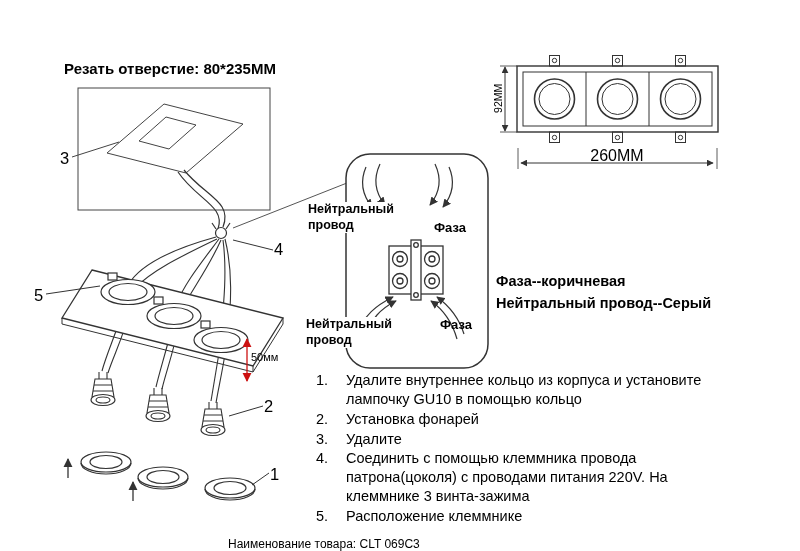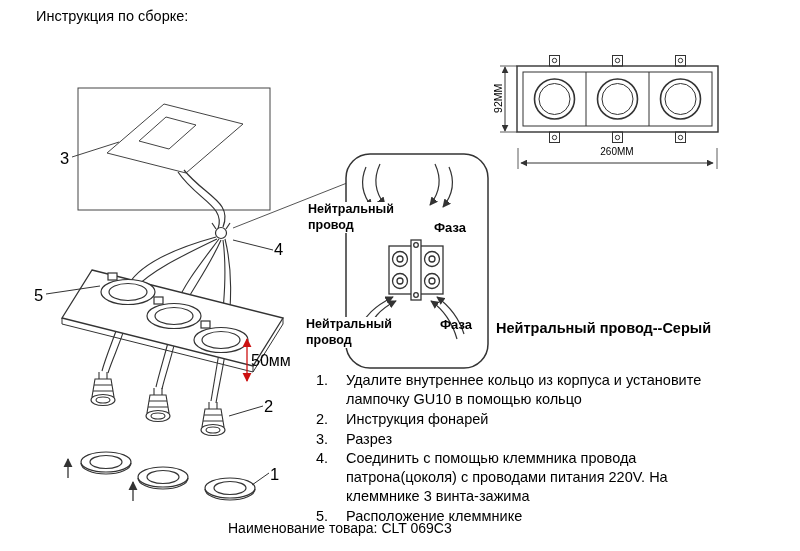--- a/index.html
+++ b/index.html
@@ -9,35 +9,35 @@
   .t{position:absolute;z-index:2;white-space:nowrap;line-height:1.2;}
   .wrapt{white-space:normal;}
   .title{left:36px;top:8px;font-size:14.5px;}
   .cutlabel{left:64px;top:60px;font-size:15px;font-weight:bold;}
   .pn{font-size:16.5px;}
   .pn1{left:270px;top:465px;}
   .pn2{left:264px;top:397px;}
   .pn3{left:60px;top:149px;}
   .pn4{left:274px;top:240px;}
   .pn5{left:34px;top:286px;}
-  .d50{left:251px;top:351px;font-size:16px;}
+  .d50{left:251px;top:351px;font-size:11px;}
   .neut-top{left:308px;top:202px;width:100px;font-size:12.5px;font-weight:bold;background:#fff;line-height:1.25;}
   .neut-bot{left:306px;top:317px;width:100px;font-size:12.5px;font-weight:bold;background:#fff;line-height:1.25;}
   .ph-top{left:434px;top:220px;font-size:13px;font-weight:bold;}
   .ph-bot{left:440px;top:317px;font-size:13px;font-weight:bold;}
   .leg1{left:496px;top:273px;font-size:14.5px;font-weight:bold;}
-  .leg2{left:496px;top:295px;font-size:14.5px;font-weight:bold;margin-top:25px;}
+  .leg2{left:496px;top:295px;font-size:14.5px;font-weight:bold;}
   .d92{left:480px;top:92px;width:36px;text-align:center;font-size:10.5px;
        transform:rotate(-90deg);transform-origin:50% 50%;}
-  .d260{left:557px;top:146px;width:120px;text-align:center;font-size:10px;}
+  .d260{left:557px;top:146px;width:120px;text-align:center;font-size:16px;}
   .steps{position:absolute;left:316px;top:371px;width:414px;z-index:2;font-size:14.5px;line-height:1.3;}
   .step{display:flex;margin-bottom:1px;}
   .sn{width:30px;flex:0 0 30px;}
   .st{width:382px;}
-  .product{left:228px;top:520px;font-size:14px;}
+  .product{left:228px;top:537px;font-size:12px;}
 </style>
 </head>
 <body>
 
 <div class="page">
 
   <svg class="lineart" width="800" height="551" viewBox="0 0 800 551">
     <defs>
       <marker id="arrB" viewBox="0 0 10 10" refX="9" refY="5" markerWidth="7" markerHeight="7" orient="auto-start-reverse">
         <path d="M0,0 L10,5 L0,10 z" fill="#333"></path>
@@ -206,52 +206,53 @@
       <path d="M505,131 L505,67" marker-start="url(#arrB)" marker-end="url(#arrB)"></path>
       <path d="M500,66 L517,66 M500,132 L517,132" stroke-width="0.8"></path>
     </g>
 
     <g stroke="#333" stroke-width="1" fill="none">
       <path d="M521,163 L713,163" marker-start="url(#arrB)" marker-end="url(#arrB)"></path>
       <path d="M518,148 L518,169 M717,148 L717,169" stroke-width="0.8"></path>
     </g>
   </svg>
 
-  <div class="t title">Инструкция по сборке:</div>
+  <div class="t cutlabel">Резать отверстие:  80*235ММ</div>
 
   <div class="t pn pn3">3</div>
   <div class="t pn pn5">5</div>
   <div class="t pn pn4">4</div>
   <div class="t pn pn2">2</div>
   <div class="t pn pn1">1</div>
 
   <div class="t d50">50мм</div>
 
   <div class="t wrapt neut-top">Нейтральный провод</div>
   <div class="t ph-top">Фаза</div>
   <div class="t wrapt neut-bot">Нейтральный провод</div>
   <div class="t ph-bot">Фаза</div>
 
+  <div class="t leg1">Фаза--коричневая</div>
   <div class="t leg2">Нейтральный провод--Серый</div>
 
   <div class="t d92">92MM</div>
   <div class="t d260">260MM</div>
 
   <div class="steps">
     <div class="step">
       <span class="sn">1.</span>
       <span class="st">Удалите внутреннее кольцо из корпуса и установите лампочку GU10 в помощью кольцо</span>
     </div>
     <div class="step">
       <span class="sn">2.</span>
-      <span class="st">Инструкция фонарей</span>
+      <span class="st">Установка фонарей</span>
     </div>
     <div class="step">
       <span class="sn">3.</span>
-      <span class="st">Разрез</span>
+      <span class="st">Удалите</span>
     </div>
     <div class="step">
       <span class="sn">4.</span>
       <span class="st">Соединить с помощью клеммника провода патрона(цоколя) с проводами питания 220V. На клеммнике 3 винта-зажима</span>
     </div>
     <div class="step">
       <span class="sn">5.</span>
       <span class="st">Расположение клеммнике</span>
     </div>
   </div>

